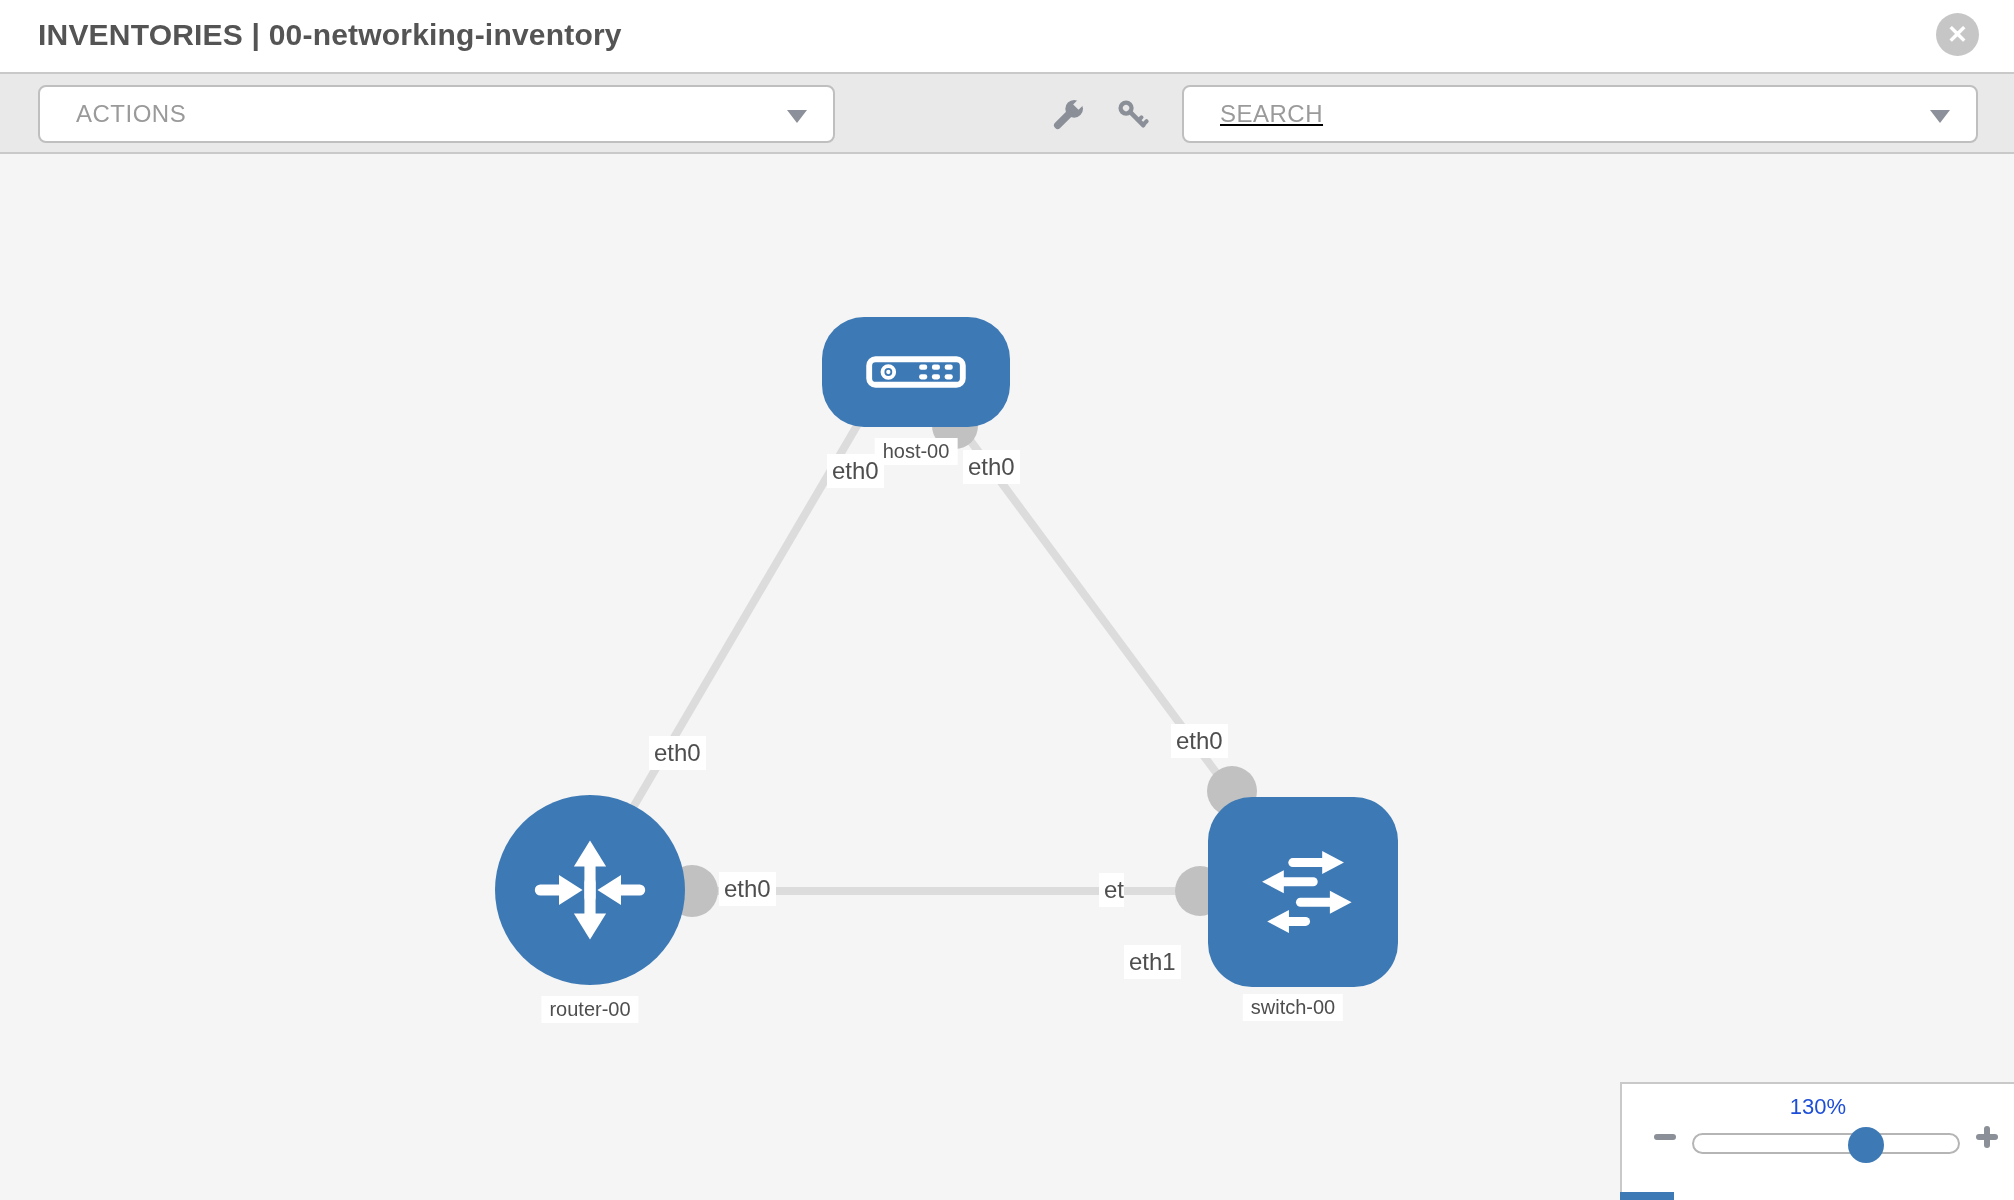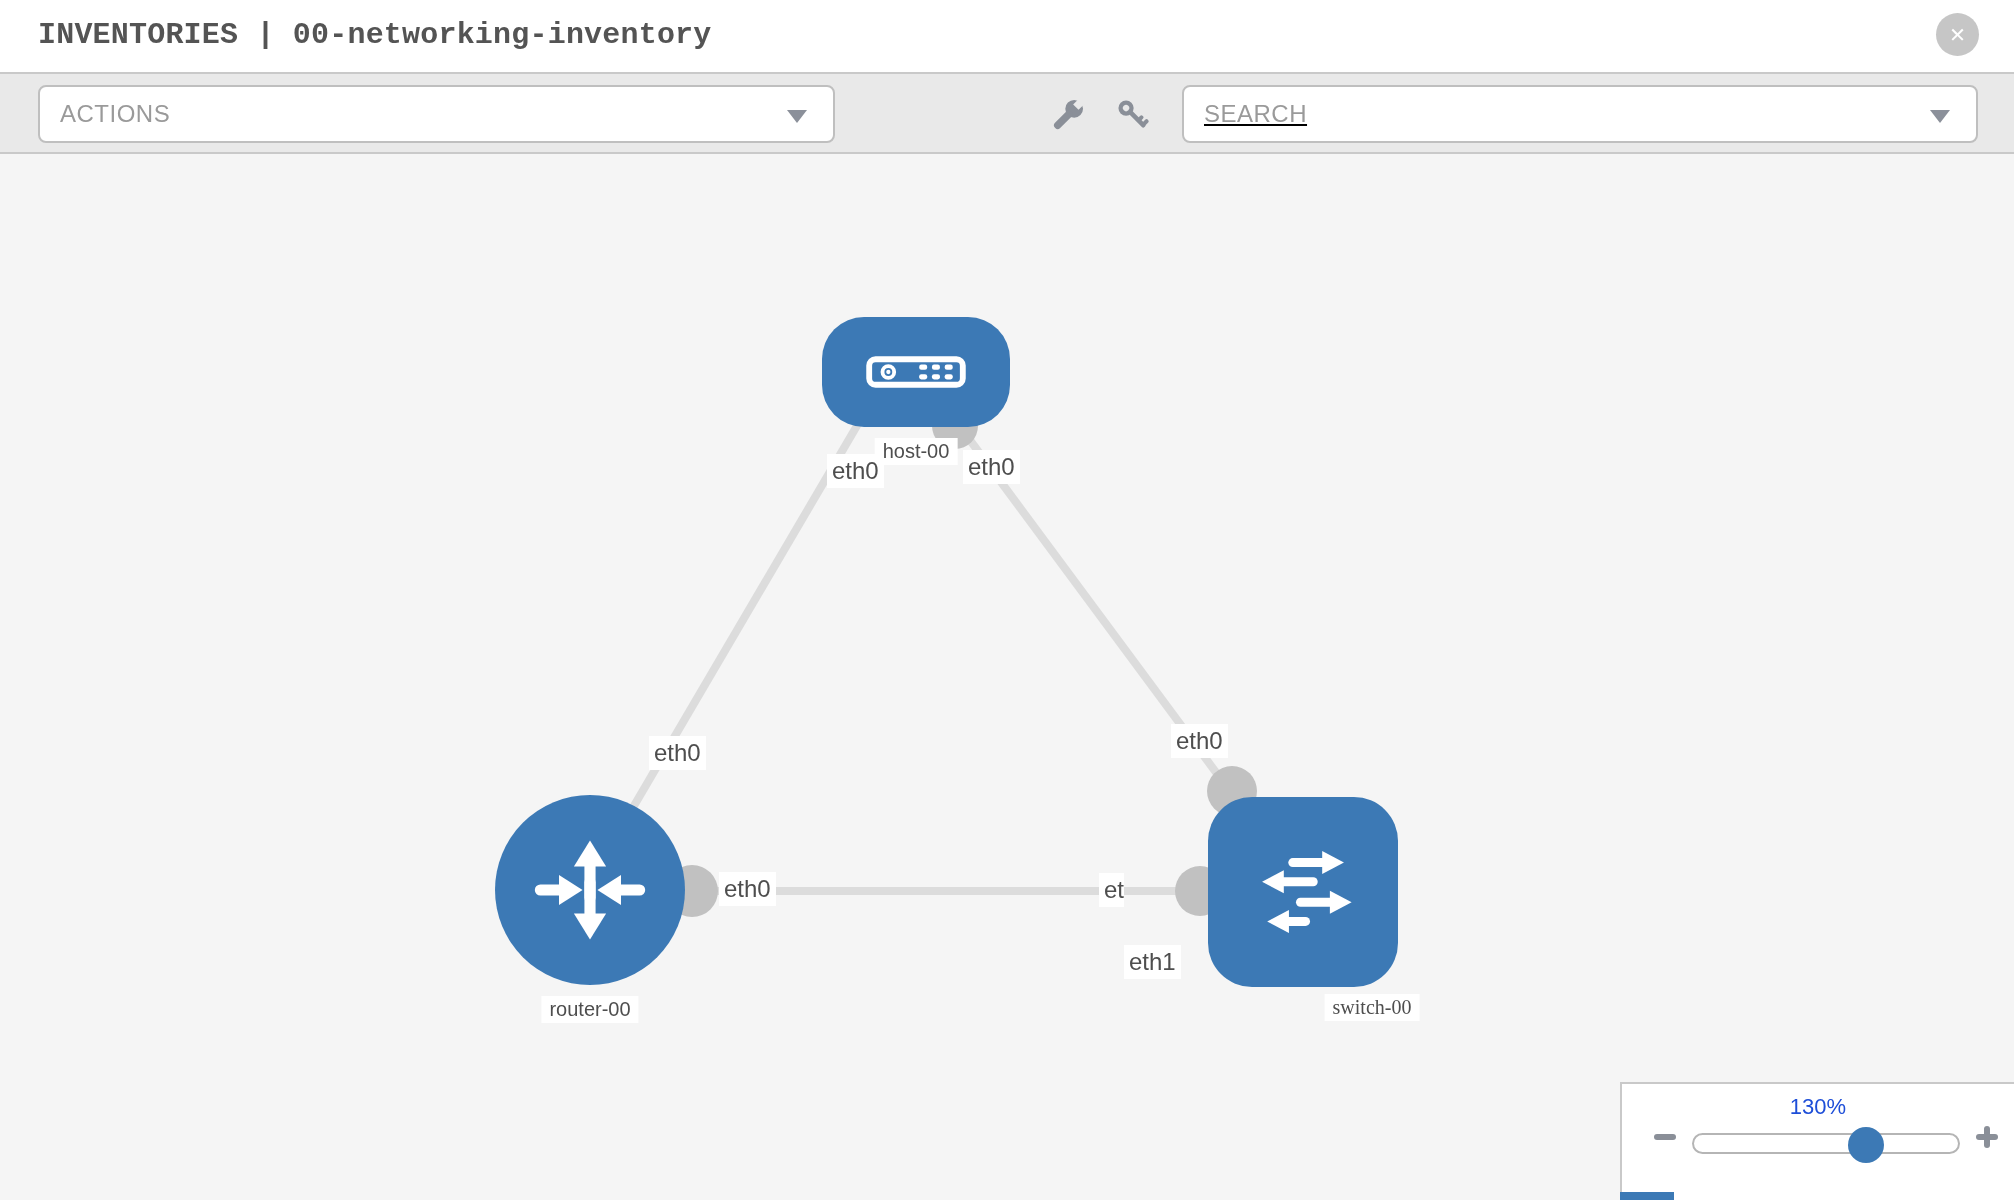--- a/index.html
+++ b/index.html
@@ -1,32 +1,32 @@
 <!DOCTYPE html>
 <html><head>
 <meta charset="utf-8">
 <style>
   * { margin:0; padding:0; box-sizing:border-box; }
   html,body { width:2014px; height:1200px; overflow:hidden;
               font-family:"Liberation Sans", sans-serif; background:#fff; }
   body { position:relative; }
 
   
-  .header { position:absolute; left:0; top:0; width:2014px; height:92px; background:#ffffff;font-family:Liberation Mono, monospace; }
+  .header { position:absolute; left:0; top:0; width:2014px; height:92px; background:#ffffff; }
   .header-title { position:absolute; left:38px; top:18px; font-size:30px; font-weight:700; color:#545454; letter-spacing:.2px; }
   .close-btn { position:absolute; left:1936px; top:13px; width:43px; height:43px; border-radius:50%;
                background:#c6c6c6; color:#ffffff; font-size:25px; font-weight:700;
                display:flex; align-items:center; justify-content:center; cursor:pointer; }
 
   
   .toolbar { position:absolute; left:0; top:72px; width:2014px; height:82px; background:#e9e9e9;
              border-top:2px solid #c9c9c9; border-bottom:2px solid #c9c9c9; }
   .dropdown { position:absolute; top:11px; height:58px; background:#ffffff; border:2px solid #bfbfbf;
               border-radius:8px; display:flex; align-items:center; cursor:pointer; }
-  .dropdown-label { font-size:24px; color:#9a9a9a; padding-left:20px; letter-spacing:.5px; }
+  .dropdown-label { font-size:24px; color:#9a9a9a; padding-left:36px; letter-spacing:.5px; }
   .caret { position:absolute; right:26px; top:23px; width:0; height:0;
            border-left:10px solid transparent; border-right:10px solid transparent;
            border-top:13px solid #8b909a; }
   .dd-actions { left:38px;  width:797px; }
   .dd-search  { left:1182px; width:796px;text-decoration:underline; }
   .tool-icon { position:absolute; top:22px; width:38px; height:38px; cursor:pointer; }
   .tool-icon svg { width:100%; height:100%; }
   .icon-wrench { left:1049px; }
   .icon-key    { left:1114px; }
 
@@ -37,21 +37,21 @@
   .node { position:absolute; background:#3c79b5; z-index:2; display:flex; align-items:center; justify-content:center; cursor:pointer; }
   .node-host   { left:822px;  top:317px; width:188px; height:110px; border-radius:42px; }
   .node-router { left:495px;  top:795px; width:190px; height:190px; border-radius:50%; }
   .node-switch { left:1208px; top:797px; width:190px; height:190px; border-radius:44px; }
 
   .chip { position:absolute; z-index:3; background:#ffffff; color:#4e4e4e;
           font-size:24px; line-height:1.25; padding:2px 5px; white-space:nowrap; }
   .chip-node { font-size:20px; padding:1px 8px; transform:translateX(-50%); }
   .chip-host   { left:916px;  top:438px; }
   .chip-router { left:590px;  top:996px; }
-  .chip-switch { left:1372px; top:994px;font-family:Liberation Serif, serif; }
+  .chip-switch { left:1293px; top:994px; }
   .chip-l1-host   { left:827px;  top:454px; }
   .chip-l2-host   { left:963px;  top:450px; }
   .chip-l1-router { left:649px;  top:736px; }
   .chip-l2-switch { left:1171px; top:724px; }
   .chip-l3-router { left:719px;  top:872px; }
   .chip-l3-back   { left:1099px; top:873px; width:25px; overflow:hidden; padding:2px 0 2px 5px; }
   .chip-l3-front  { left:1124px; top:905px;margin-top:40px; }
 
   
   .zoom-panel { position:absolute; left:1620px; top:1082px; width:396px; height:120px;

